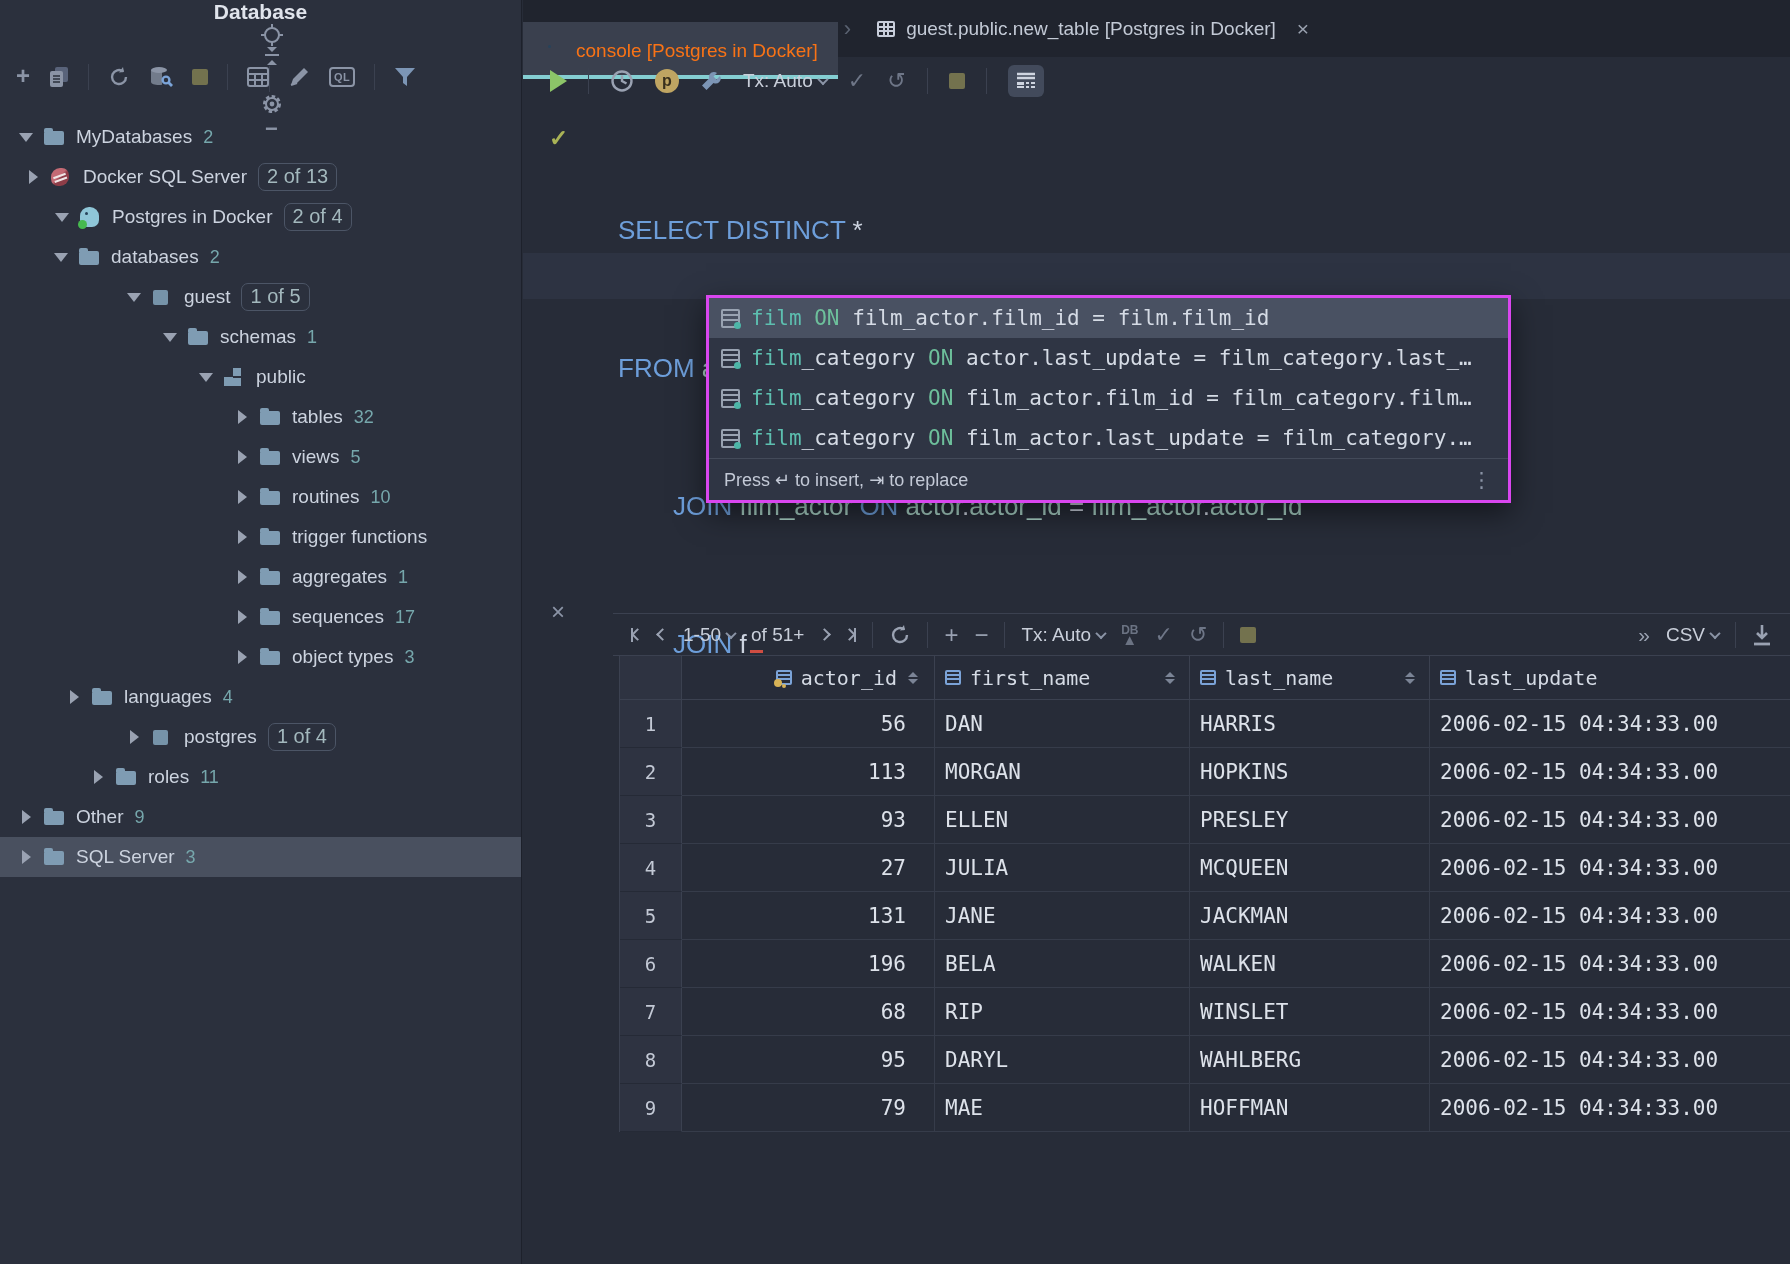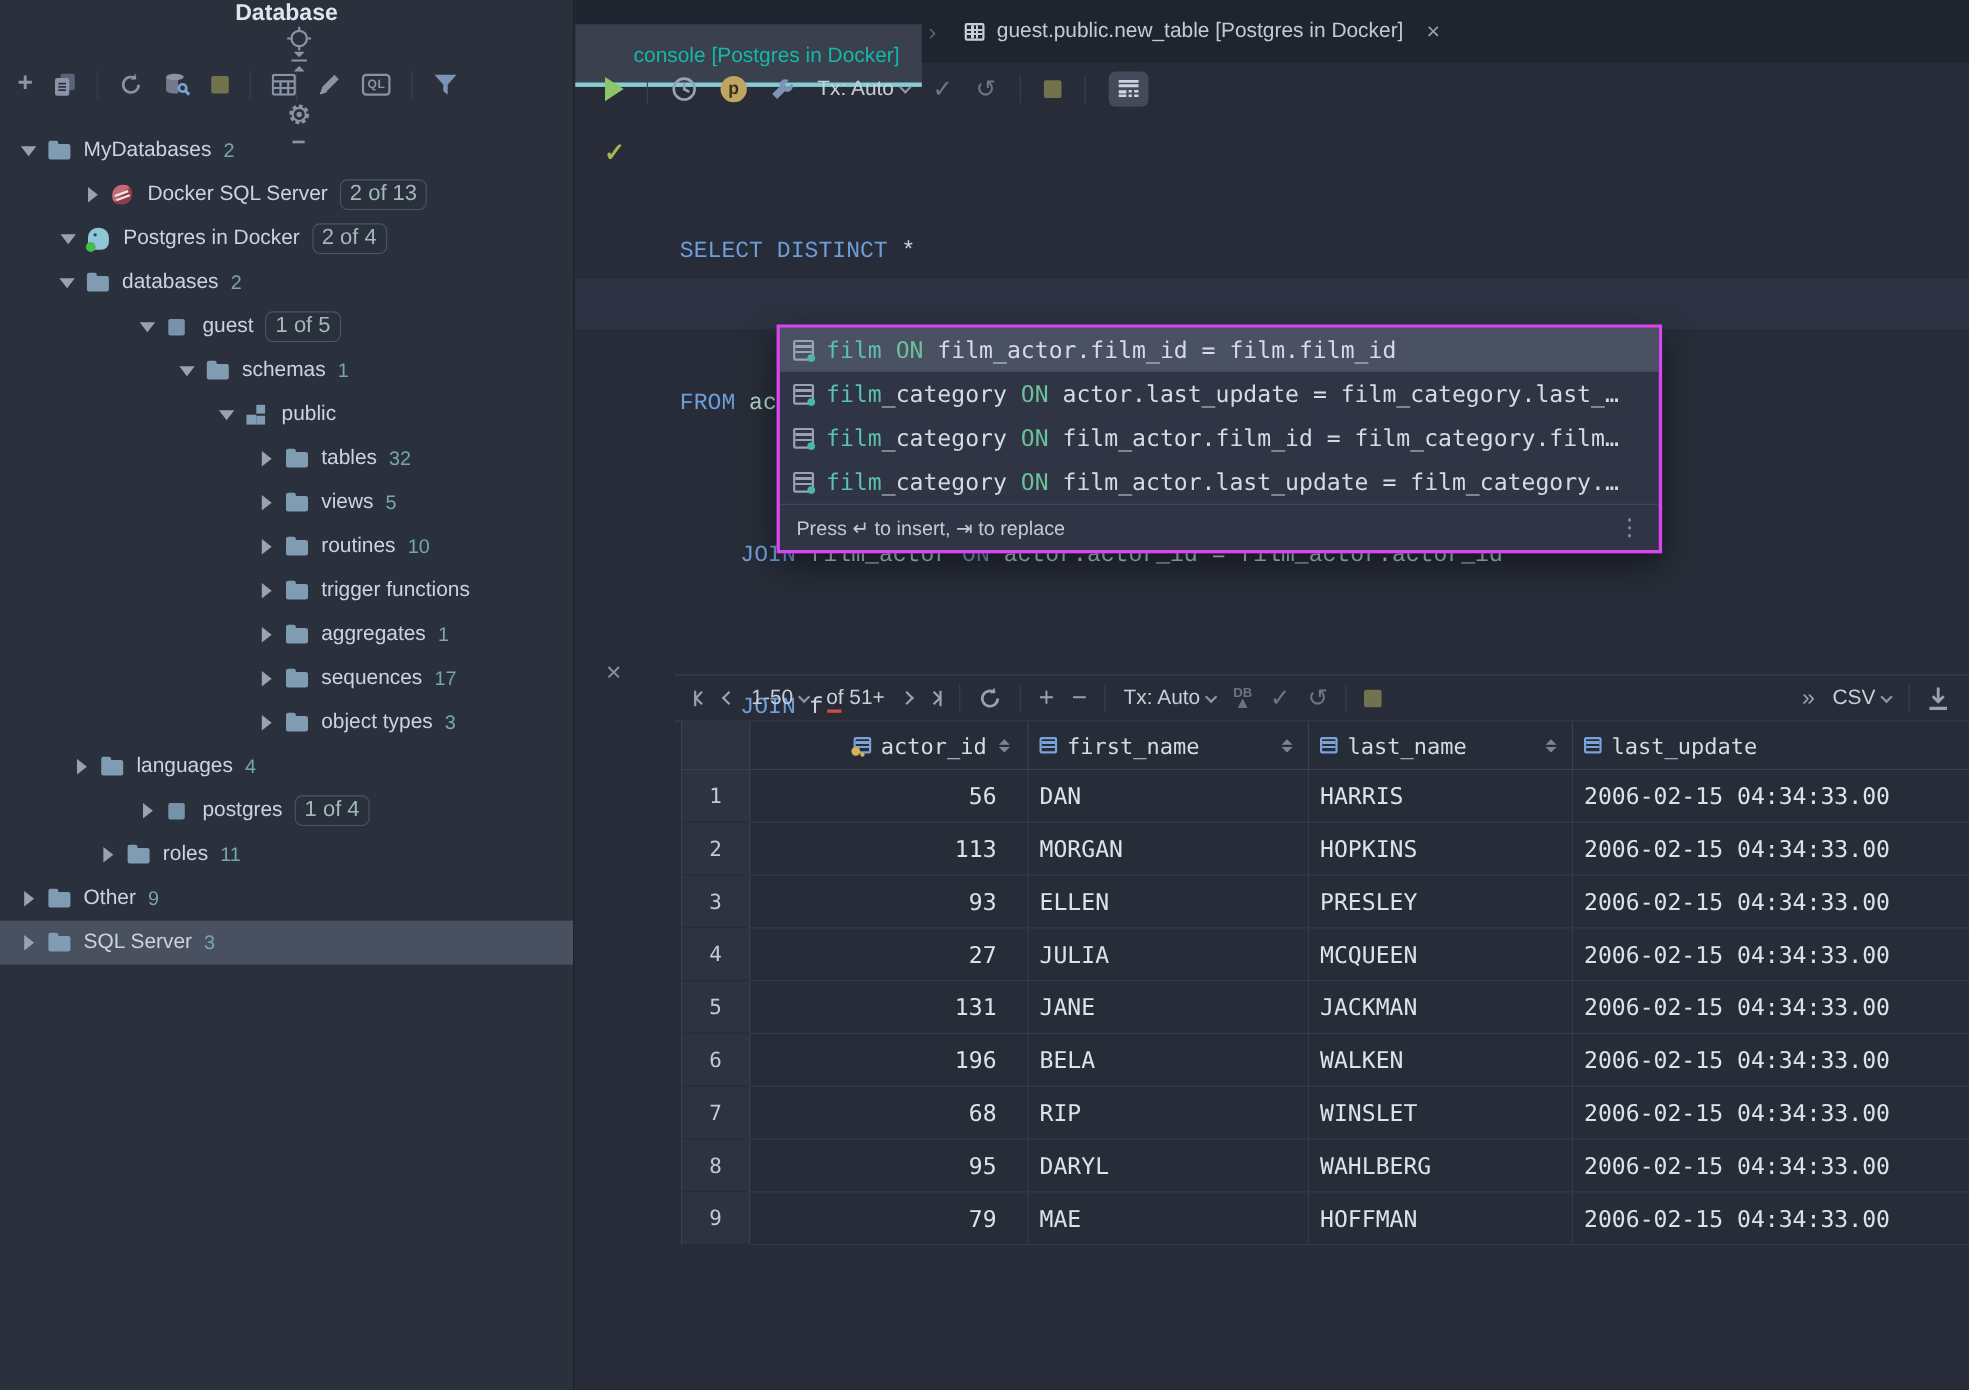--- a/index.html
+++ b/index.html
@@ -46,39 +46,39 @@
   .i-pg { position:absolute; left:1px; top:1px; width:19px; height:20px; background:#8fc6d8; border-radius:9px 9px 7px 7px; }
   .i-pg::before { content:""; position:absolute; left:5px; top:5px; width:3px; height:3px; border-radius:50%; background:#27435a; }
   .i-pg.status::after { content:""; position:absolute; bottom:-2px; left:-2px; width:9px; height:9px; border-radius:50%; background:#46b94f; }
   .tab .i-pg, .tab .tico-wrap { position:relative; width:22px; height:22px; flex:none; }
   .tab .i-pg { position:relative; left:0; top:0; }
 
   
   .main { position:absolute; top:0; left:523px; right:0; bottom:0; }
   .tabbar { position:absolute; top:0; left:0; right:0; height:57px; background:#20242e; display:flex; align-items:center; }
   .tab { height:57px; display:flex; align-items:center; gap:11px; padding:0 20px; font-size:19px; color:#c3cad6; position:relative; cursor:default; }
-  .tab.active { background:#3a404e; color:#14b8a6;margin-top:44px; }
+  .tab.active { background:#3a404e; color:#f97316;margin-top:44px; }
   .tab.active::after { content:""; position:absolute; left:0; right:0; bottom:0; height:4px; background:#84ced2; }
   .tab-more { color:#5a6271; font-size:22px; margin:0 6px; }
   .tab-close { color:#9aa2b0; font-size:21px; margin-left:10px; }
   .i-grid16 { width:18px; height:16px; border:2px solid #c8cedb; border-radius:2px;
      background:
        linear-gradient(to right,transparent 0 4px,#c8cedb 4px 6px,transparent 6px 8px,#c8cedb 8px 10px,transparent 10px 100%),
        linear-gradient(to bottom,transparent 0 3px,#c8cedb 3px 5px,transparent 5px 7px,#c8cedb 7px 9px,transparent 9px 100%); }
 
   .ed-toolbar { position:absolute; top:57px; left:0; right:0; height:48px; display:flex; align-items:center; padding-left:27px; gap:21px; }
   .play { width:0; height:0; border-top:11px solid transparent; border-bottom:11px solid transparent; border-left:17px solid #8cc568; }
   .tx { display:flex; align-items:center; font-size:19px; color:#c9cfda; }
   .dim { color:#6e7687; font-size:22px; }
   .p-circle { width:24px; height:24px; border-radius:50%; background:#bfa562; color:#38301d; font-size:16px; font-weight:700; display:flex; align-items:center; justify-content:center; }
   .res-view-btn { width:36px; height:32px; border-radius:6px; background:#424a5b; display:flex; align-items:center; justify-content:center; }
 
   
   .curline { position:absolute; top:253px; left:0; right:0; height:46px; background:#2d3342; }
-  .code { position:absolute; top:115px; left:0; right:0; font-family:Liberation Mono, monospace; font-size:21px; line-height:46px; white-space:pre; }
+  .code { position:absolute; top:115px; left:0; right:0; font-family:Liberation Sans, sans-serif; font-size:26px; line-height:46px; white-space:pre; }
   .codeline { height:46px; padding-left:95px; position:relative; }
   .codeline.ind { padding-left:150px; }
   .gutter-check { position:absolute; top:115px; left:26px; height:46px; line-height:46px; color:#a9b356; font-size:23px; font-weight:700; }
   .kw { color:#6d9eda; } .idn { color:#a8d2c6; } .pp { color:#ccd3df; }
   .caret { display:inline-block; width:13px; height:3px; background:#cf4d42; margin-left:3px; }
 
   
   .popup { position:absolute; left:183px; top:295px; width:805px; background:#2f3544; border:3px solid #d946ef; box-shadow:0 10px 28px rgba(0,0,0,.5); z-index:5; }
   .pitem { height:40px; display:flex; align-items:center; padding:0 12px; font-family:"DejaVu Sans Mono",monospace; font-size:21px; white-space:pre; color:#d5dbe5; overflow:hidden; }
   .pitem.sel { background:#495162; }
@@ -206,21 +206,21 @@
     <div class="trow" style="padding-left:16px">
       <span class="tarr">
           <i class="tri-d"></i>
         </span>
       <span class="tico">
           <i class="i-folder"></i>
         </span>
       <span>MyDatabases</span>
       <span class="tcount">2</span>
     </div>
-    <div class="trow" style="padding-left:74px">
+    <div class="trow" style="padding-left:23px">
       <span class="tarr">
           <i class="tri-r"></i>
         </span>
       <span class="tico">
           <i class="i-mssql"></i>
         </span>
       <span>Docker SQL Server</span>
       <span class="tbadge">2 of 13</span>
     </div>
     <div class="trow" style="padding-left:52px">

